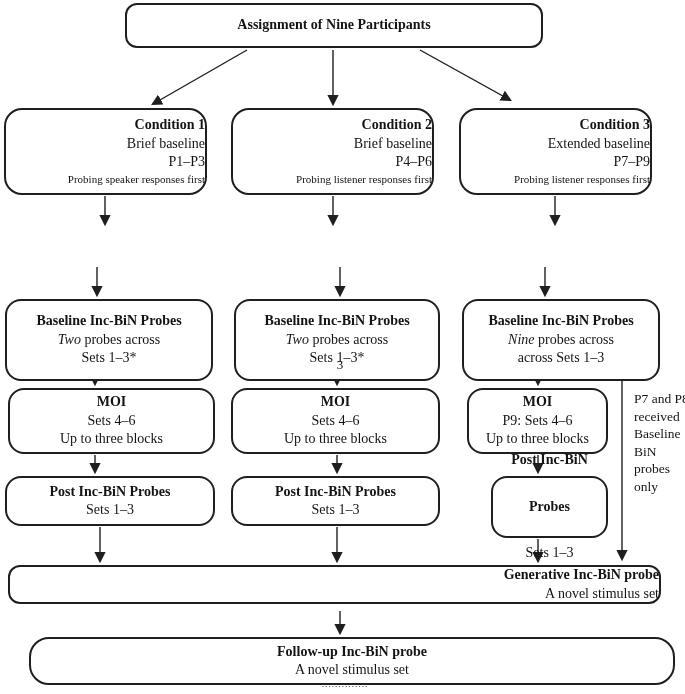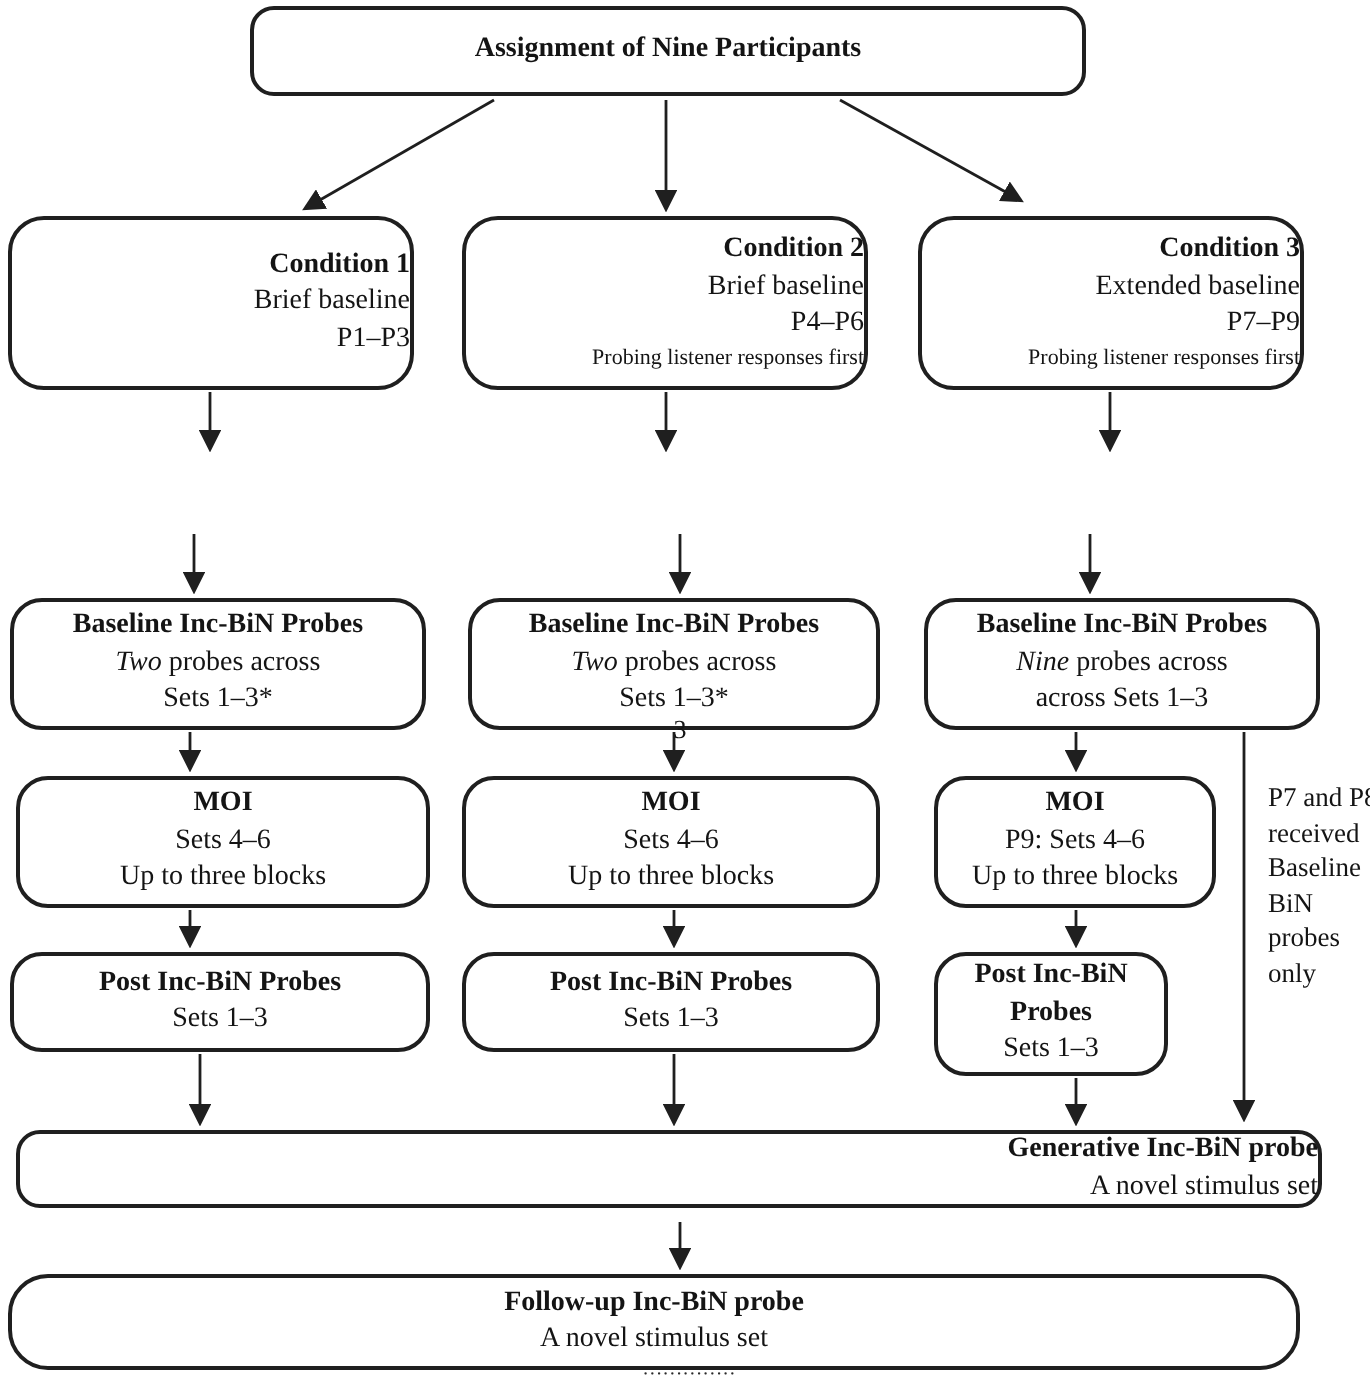--- a/index.html
+++ b/index.html
@@ -36,42 +36,42 @@
   
   #top-box{left:125px;top:3px;width:418px;height:45px;border-radius:12px;text-align:right;}
   
   .cond{top:108px;height:87px;border-radius:18px;align-items:flex-end;}
   #cond-1{left:4px;width:203px;}
   #cond-2{left:231px;width:203px;}
   #cond-3{left:459px;width:193px;}
   
   #ident-bar{left:3px;top:228px;width:658px;height:38px;border-radius:10px;}
   
-  .base{top:299px;height:66px;border-radius:16px;}
+  .base{top:299px;height:82px;border-radius:16px;}
   #base-1{left:5px;width:208px;}
   #base-2{left:234px;width:206px;}
   #base-3{left:462px;width:198px;}
   
   .moi{top:388px;height:66px;border-radius:16px;}
   #moi-1{left:8px;width:207px;}
   #moi-2{left:231px;width:209px;}
   #moi-3{left:467px;width:141px;}
   
   .post{top:476px;border-radius:16px;}
   #post-1{left:5px;width:210px;height:50px;}
   #post-2{left:231px;width:209px;height:50px;}
-  #post-3{left:467px;width:117px;height:62px;}
+  #post-3{left:491px;width:117px;height:62px;gap:28px;}
   
   #side-note{
     position:absolute;left:634px;top:390px;width:58px;
     font-size:13.5px;line-height:1.3;text-align:left;z-index:2;
   }
   
   #gen-bar{left:8px;top:565px;width:653px;height:39px;border-radius:12px;align-items:flex-end;}
-  #follow-bar{left:4px;top:637px;width:646px;height:48px;border-radius:20px;}
+  #follow-bar{left:29px;top:637px;width:646px;height:48px;border-radius:20px;}
   
   #stray-3{
     position:absolute;left:333px;top:357px;width:14px;
     font-size:13px;text-align:center;z-index:3;
   }
   
   #bottom-fragment{
     position:absolute;left:298px;top:683px;width:94px;
     font-size:7px;letter-spacing:1px;color:#2a2a2a;
     text-align:center;overflow:hidden;white-space:nowrap;z-index:3;
@@ -118,20 +118,21 @@
   </svg>
 
   <div class="box" id="top-box">
     <div class="t-bold">Assignment of Nine Participants</div>
   </div>
 
   <div class="box cond" id="cond-1">
     <div class="t-bold">Condition 1</div>
     <div class="t-reg">Brief baseline</div>
     <div class="t-reg">P1–P3</div>
+    <div class="t-small">Probing speaker responses first</div>
   </div>
   <div class="box cond" id="cond-2">
     <div class="t-bold">Condition 2</div>
     <div class="t-reg">Brief baseline</div>
     <div class="t-reg">P4–P6</div>
     <div class="t-small">Probing listener responses first</div>
   </div>
   <div class="box cond" id="cond-3">
     <div class="t-bold">Condition 3</div>
     <div class="t-reg">Extended baseline</div>

